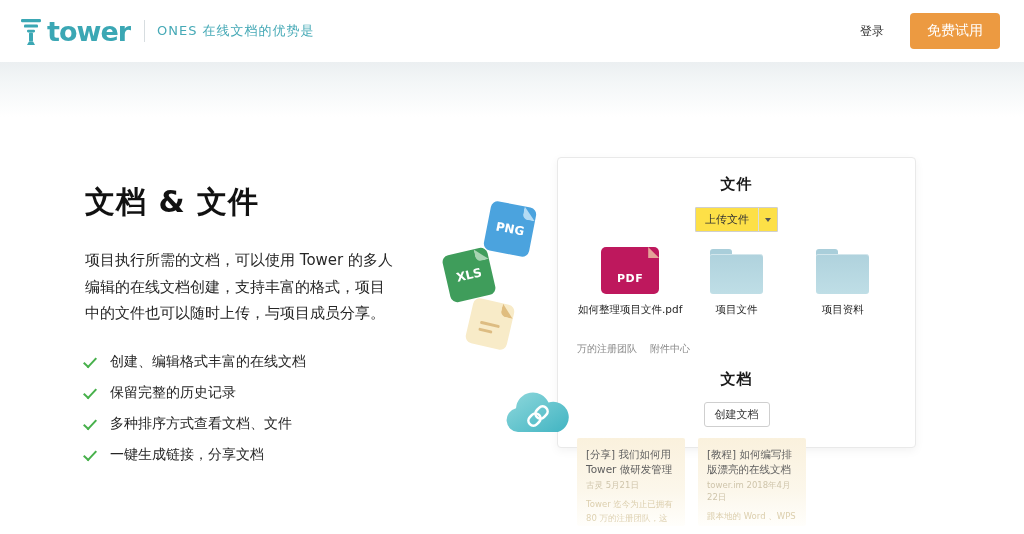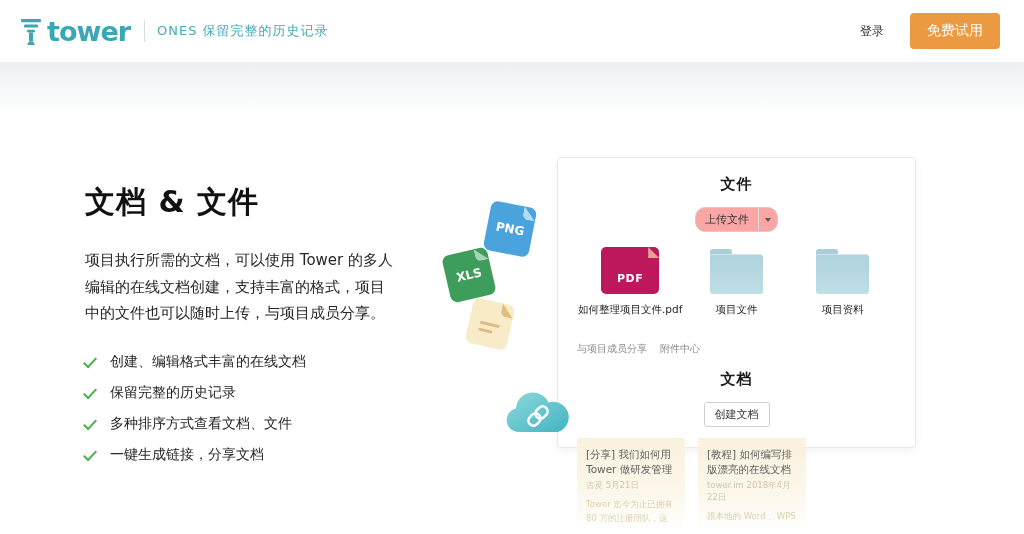--- a/index.html
+++ b/index.html
@@ -55,22 +55,22 @@
   .doc-lines span:nth-child(2){ width:14px; }
 
   .cloud-wrap { position:absolute; left:498px; top:318px; width:80px; height:60px; z-index:5; }
 
   
   .panel { position:absolute; left:557px; top:95px; width:359px; height:291px; background:#fff;
     border:1px solid #e9e9e9; border-radius:4px; box-shadow:0 3px 10px rgba(0,0,0,0.05);
     padding:17px 19px; z-index:2; }
   .section-head { display:flex; align-items:center; gap:13px;flex-direction:column; }
   .section-title { font-size:15px; font-weight:bold; color:#1a1a1a; letter-spacing:1px; }
-  .split-button { display:flex; align-items:stretch; border:1px solid #cfcfcf; border-radius:10px;
-    overflow:hidden; background:#fca5a5; cursor:pointer; }
+  .split-button { display:flex; align-items:stretch; border:1px solid #cfcfcf; border-radius:1px;
+    overflow:hidden; background:#fde047; cursor:pointer; }
   .split-main { font-size:11px; color:#333; padding:4px 9px; border-right:1px solid #dcdcdc; }
   .split-caret { display:flex; align-items:center; justify-content:center; width:18px; }
   .caret-down { width:0; height:0; border-left:3.5px solid transparent; border-right:3.5px solid transparent;
     border-top:4.5px solid #555; }
   .mini-button { border:1px solid #cfcfcf; border-radius:3px; background:#fff; font-size:11px;
     color:#333; padding:4px 10px; cursor:pointer; }
 
   .file-row { display:flex; margin-top:15px; }
   .file-item { width:113px; display:flex; flex-direction:column; align-items:center; cursor:pointer; }
   .pdf-badge { width:58px; height:47px; background:#be185d; border-radius:5px; position:relative;
@@ -107,21 +107,21 @@
       <g fill="#3BA7B4">
         <rect x="1" y="2" width="20" height="3.2" rx="1.2"></rect>
         <rect x="4" y="7.6" width="14" height="3" rx="1.2"></rect>
         <rect x="7" y="12.8" width="8" height="2.6" rx="1.1"></rect>
         <rect x="9" y="15.5" width="4" height="9" rx="1"></rect>
         <path d="M9 24.5 L13 24.5 L15 28 L7 28 Z"></path>
       </g>
     </svg>
     <span class="logo-text">tower</span>
     <span class="logo-divider"></span>
-    <span class="tagline">ONES 保留完整的历史记录</span>
+    <span class="tagline">ONES 在线文档的优势是</span>
   </div>
 
 
   <div class="header-right">
     <span class="login-link">登录</span>
     <button class="cta-button">免费试用</button>
   </div>
 </div>
 
 <div class="hero">
@@ -212,21 +212,21 @@
       <div class="file-item">
         <span class="folder-badge">
           <span class="folder-tab"></span>
           <span class="folder-body"></span>
         </span>
         <span class="file-label">项目资料</span>
       </div>
     </div>
 
     <div class="panel-links">
-      <span class="panel-link">与项目成员分享</span>
+      <span class="panel-link">万的注册团队</span>
       <span class="panel-link">附件中心</span>
     </div>
 
     <div class="section-head docs-head">
       <span class="section-title">文档</span>
       <button class="mini-button">创建文档</button>
     </div>
 
     <div class="doc-cards">
       <div class="doc-card">

